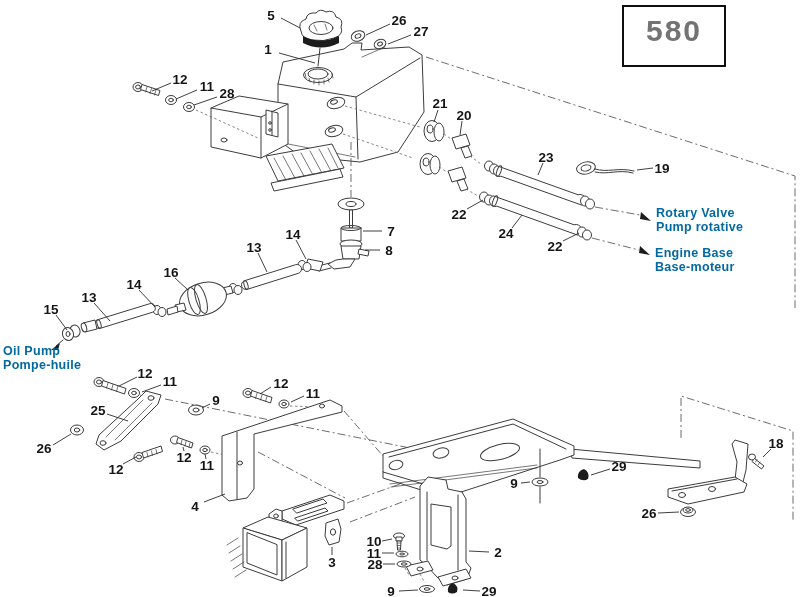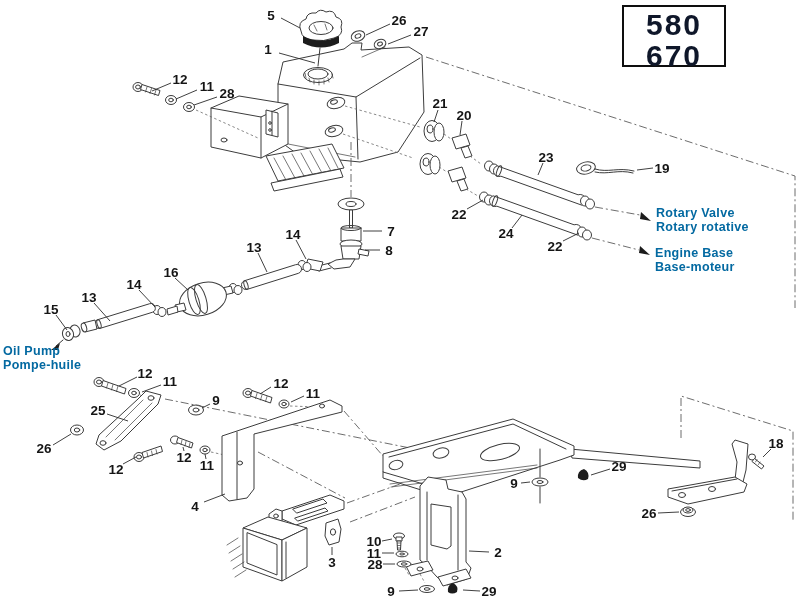--- a/index.html
+++ b/index.html
@@ -12,22 +12,22 @@
   .dd{fill:none;stroke:#5c5c5c;stroke-width:.9;stroke-dasharray:8 3 2 3;}
   .dt{fill:none;stroke:#6a6a6a;stroke-width:.8;stroke-dasharray:2.5 2.5;}
   .thin{stroke-width:.7;}
   .leader{stroke:#2b2b2b;stroke-width:.9;}
   .callout-num{font:700 13.5px "Liberation Sans",sans-serif;fill:#151515;
                text-anchor:middle;dominant-baseline:central;}
   .anno{position:absolute;font:600 12.5px/14px "Liberation Sans",sans-serif;
         color:#0369a1;letter-spacing:.3px;white-space:nowrap;}
   .model-box{position:absolute;left:622px;top:5px;width:104px;height:62px;
              border:2px solid #0e0e0e;background:#fff;text-align:center;
-             font:700 30px/31px "Liberation Sans",sans-serif;color:#0f172a;
-             letter-spacing:2px;padding-top:2px;box-sizing:border-box;}
+             font:700 30px/31px "Liberation Sans",sans-serif;color:#737373;
+             letter-spacing:2px;padding-top:8px;box-sizing:border-box;}
 </style>
 </head>
 <body>
 
 <div class="stage">
 
 <svg id="diagram-svg" width="800" height="597" viewBox="0 0 800 597">
 
   <g>
     <path class="lw" d="M278,84 L283,62 L344,49 L352,43 L362,43 L361,50 L409,47 L422,55 L424,112 L398,152 L360,162 L300,156 L278,140 Z"></path>
@@ -376,26 +376,25 @@
         <text x="619" y="466" class="callout-num">29</text>
         <line x1="658" y1="513" x2="679" y2="512" class="leader"></line>
         <text x="649" y="513" class="callout-num">26</text>
         <line x1="771" y1="449" x2="763" y2="457" class="leader"></line>
         <text x="776" y="443" class="callout-num">18</text>
       </g>
 </svg>
 
 <div class="model-box">
   <div>580</div>
-  <div>670</div>
 </div>
 
 <div class="anno" style="left:656px;top:206px">
   <div>Rotary Valve</div>
-  <div>Rotary rotative</div>
+  <div>Pump rotative</div>
 </div>
 <div class="anno" style="left:3px;top:344px">
   <div>Oil Pump</div>
   <div>Pompe-huile</div>
 </div>
 <div class="anno" style="left:655px;top:246px">
   <div>Engine Base</div>
   <div>Base-moteur</div>
 </div>
 

